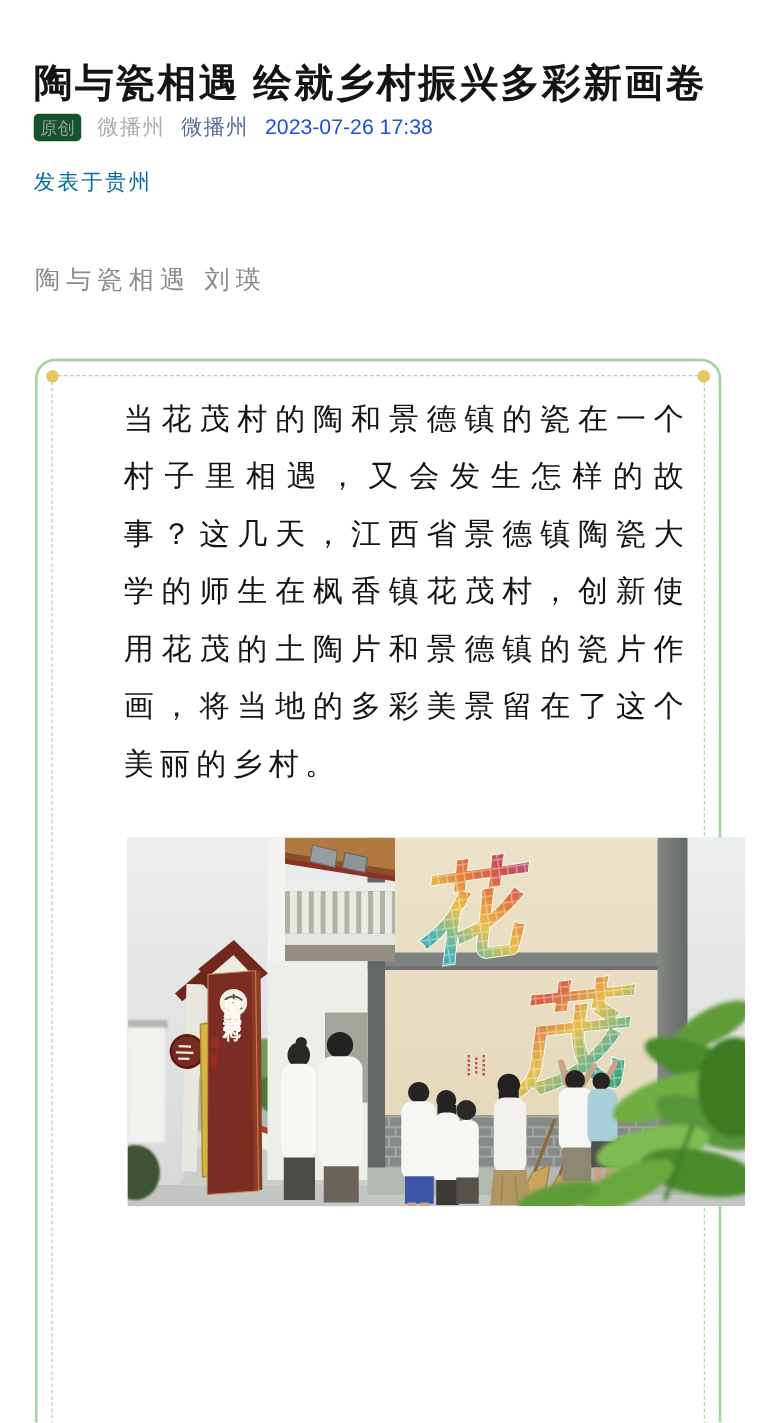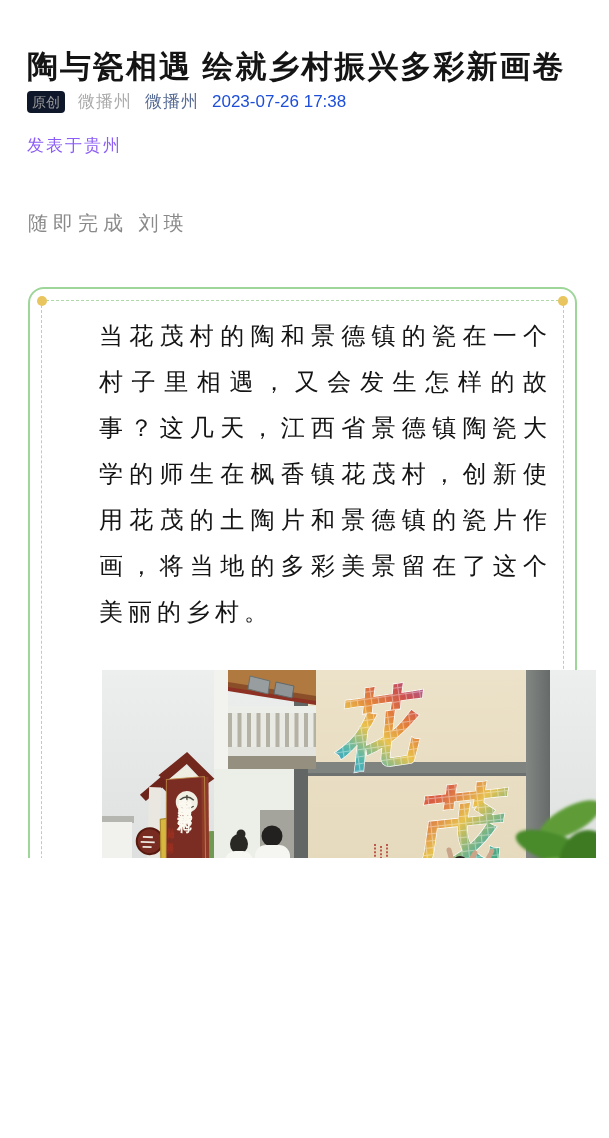--- a/index.html
+++ b/index.html
@@ -1,36 +1,36 @@
 <!DOCTYPE html>
 <html><head>
 <meta charset="utf-8">
 <style>
   html,body{margin:0;padding:0;background:#ffffff;}
   .page{
-    position:relative;width:609px;height:858px;overflow:hidden;background:#ffffff;
+    position:relative;width:609px;height:1138px;overflow:hidden;background:#ffffff;
     font-family:"Liberation Sans",sans-serif;
   }
   .title{
     position:absolute;left:27px;top:24px;width:566px;
     font-size:31px;line-height:43px;font-weight:700;color:#141414;letter-spacing:2px;
   }
   .meta{
     position:absolute;left:27px;top:90px;display:flex;align-items:center;gap:13px;
     font-size:17px;color:#a9a9a9;white-space:nowrap;
   }
   .badge{
-    background:#0f172a;color:#9c9c9c;font-size:14px;line-height:14px;
+    background:#14532d;color:#9c9c9c;font-size:14px;line-height:14px;
     padding:4px 5px;border-radius:4px;
   }
   .author{color:#ababab;letter-spacing:1px;}
   .account{color:#576b95;letter-spacing:1px;}
   .time{color:#1d4ed8;}
   .loc{
-    position:absolute;left:27px;top:134px;font-size:17px;color:#8b5cf6;letter-spacing:2px;
+    position:absolute;left:27px;top:134px;font-size:17px;color:#0369a1;letter-spacing:2px;
   }
   .reporter{
     position:absolute;left:28px;top:210px;font-size:20px;color:#8a8a8a;letter-spacing:5px;
   }
   .quote-box{
     position:absolute;left:28px;top:287px;width:549px;height:890px;
     border:2px solid #9ed69a;border-radius:16px;box-sizing:border-box;
   }
   .dash-frame{
     position:absolute;left:11px;right:11px;top:11px;bottom:-30px;
@@ -75,21 +75,21 @@
 
   <div class="meta">
     <span class="badge">原创</span>
     <span class="author">微播州</span>
     <span class="account">微播州</span>
     <span class="time">2023-07-26 17:38</span>
   </div>
 
   <div class="loc">发表于贵州</div>
 
-  <div class="reporter">随即完成 刘瑛</div>
+  <div class="reporter">陶与瓷相遇 刘瑛</div>
 
   <div class="quote-box">
     <div class="dash-frame"></div>
     <span class="corner-dot dot-tl"></span>
     <span class="corner-dot dot-tr"></span>
 
     <div class="box-content">
       <p>当花茂村的陶和景德镇的瓷在一个村子里相遇，又会发生怎样的故事？这几天，江西省景德镇陶瓷大学的师生在枫香镇花茂村，创新使用花茂的土陶片和景德镇的瓷片作画，将当地的多彩美景留在了这个美丽的乡村。</p>
 
       <div class="photo">

